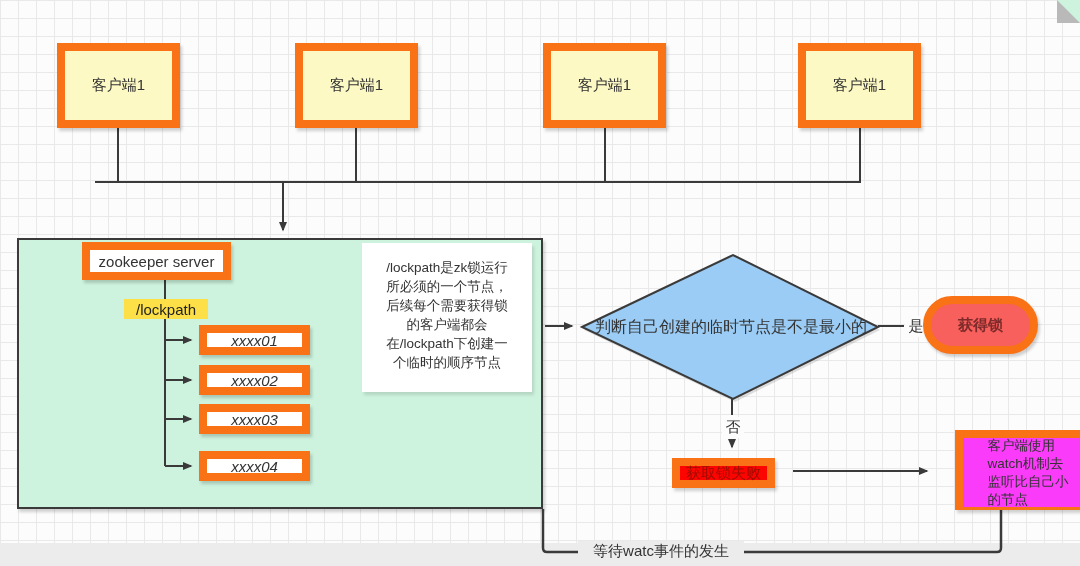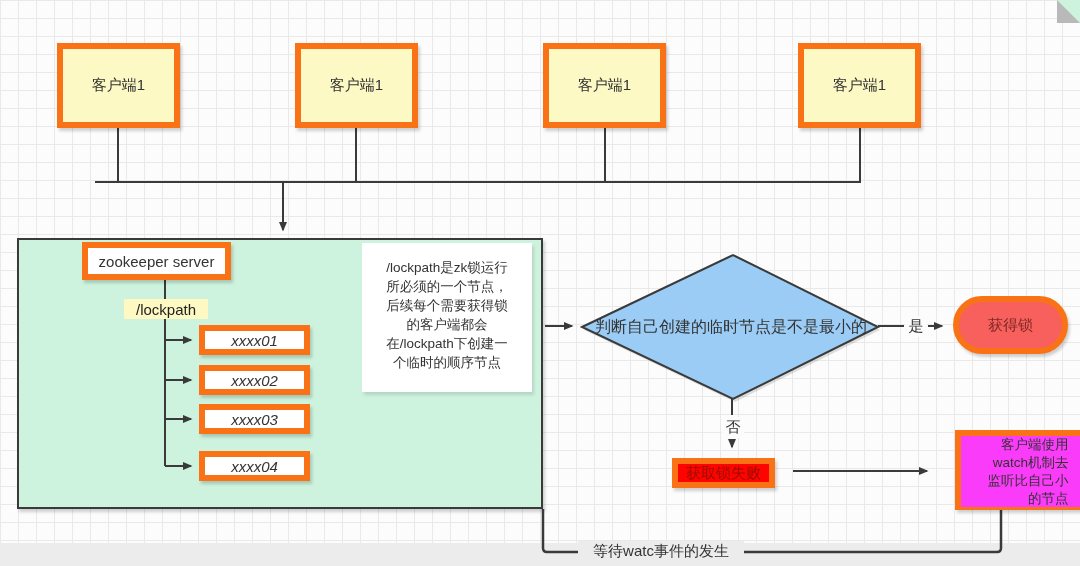--- a/index.html
+++ b/index.html
@@ -18,44 +18,44 @@
       linear-gradient(90deg, #e9e9e9 1px, transparent 1px);
     background-size: 18px 18px;
     z-index: 0;
   }
   #footer-strip {
     position: absolute; left: 0; top: 543px; width: 1080px; height: 23px;
     background: #ececec; z-index: 0;
   }
   .shape {
     position: absolute;
-    border: 6px solid #f97316;
+    border: 8px solid #f97316;
     display: flex; align-items: center; justify-content: center;
-    text-align: right;
+    text-align: left;
     box-shadow: 2px 3px 3px rgba(0,0,0,0.18);
     z-index: 4;
   }
   .client-box {
     width: 123px; height: 85px; top: 43px;
     background: #fcf9c4;
     font-size: 15px;
   }
   #green-container {
     position: absolute; left: 17px; top: 238px; width: 526px; height: 271px;
     background: #cdf3de; border: 2px solid #3a3a3a;
     box-shadow: 2px 3px 3px rgba(0,0,0,0.18);
     z-index: 1;
   }
   #zk-server-box {
     left: 82px; top: 242px; width: 149px; height: 38px;
     background: #ffffff; font-size: 15px;
   }
   #lockpath-label {
     position: absolute; left: 124px; top: 299px; width: 84px; height: 20px;
-    background: #fef9c3; z-index: 4;
+    background: #fde047; z-index: 4;
     display: flex; align-items: center; justify-content: center;
     font-size: 15px; color: #222;
   }
   .znode-box {
     left: 199px; width: 111px; height: 30px;
     background: #ffffff; font-size: 15px; font-style: italic;
   }
   #note-box {
     position: absolute; left: 362px; top: 243px; width: 170px; height: 149px;
     background: #ffffff; z-index: 2;
@@ -71,23 +71,23 @@
     position: absolute; right: 0; top: 0; width: 23px; height: 23px;
     background: #b9b9b9; z-index: 3;
     clip-path: polygon(0 0, 100% 100%, 0 100%);
   }
   #decision-label {
     position: absolute; left: 582px; top: 317px; width: 298px; height: 20px;
     z-index: 4; display: flex; align-items: center; justify-content: center;
     font-size: 16px; color: #333; white-space: nowrap;
   }
   #acquire-lock-box {
-    left: 953px; top: 296px; width: 115px; height: 58px;
+    left: 923px; top: 296px; width: 115px; height: 58px;
     background: #f7605c; border-radius: 29px;
-    font-size: 15px; color: #7e2a2a;
+    font-size: 15px; color: #7e2a2a; font-weight: bold;
   }
   #lock-failed-box {
     left: 672px; top: 458px; width: 103px; height: 30px;
     background: #fe0400; font-size: 15px; color: #9c0d00;
   }
   #watch-box {
     left: 955px; top: 430px; width: 146px; height: 80px;
     background: #fa3bfa; font-size: 13.5px; line-height: 18px;
     color: #333; white-space: pre-line;
     border-bottom-width: 3px;

